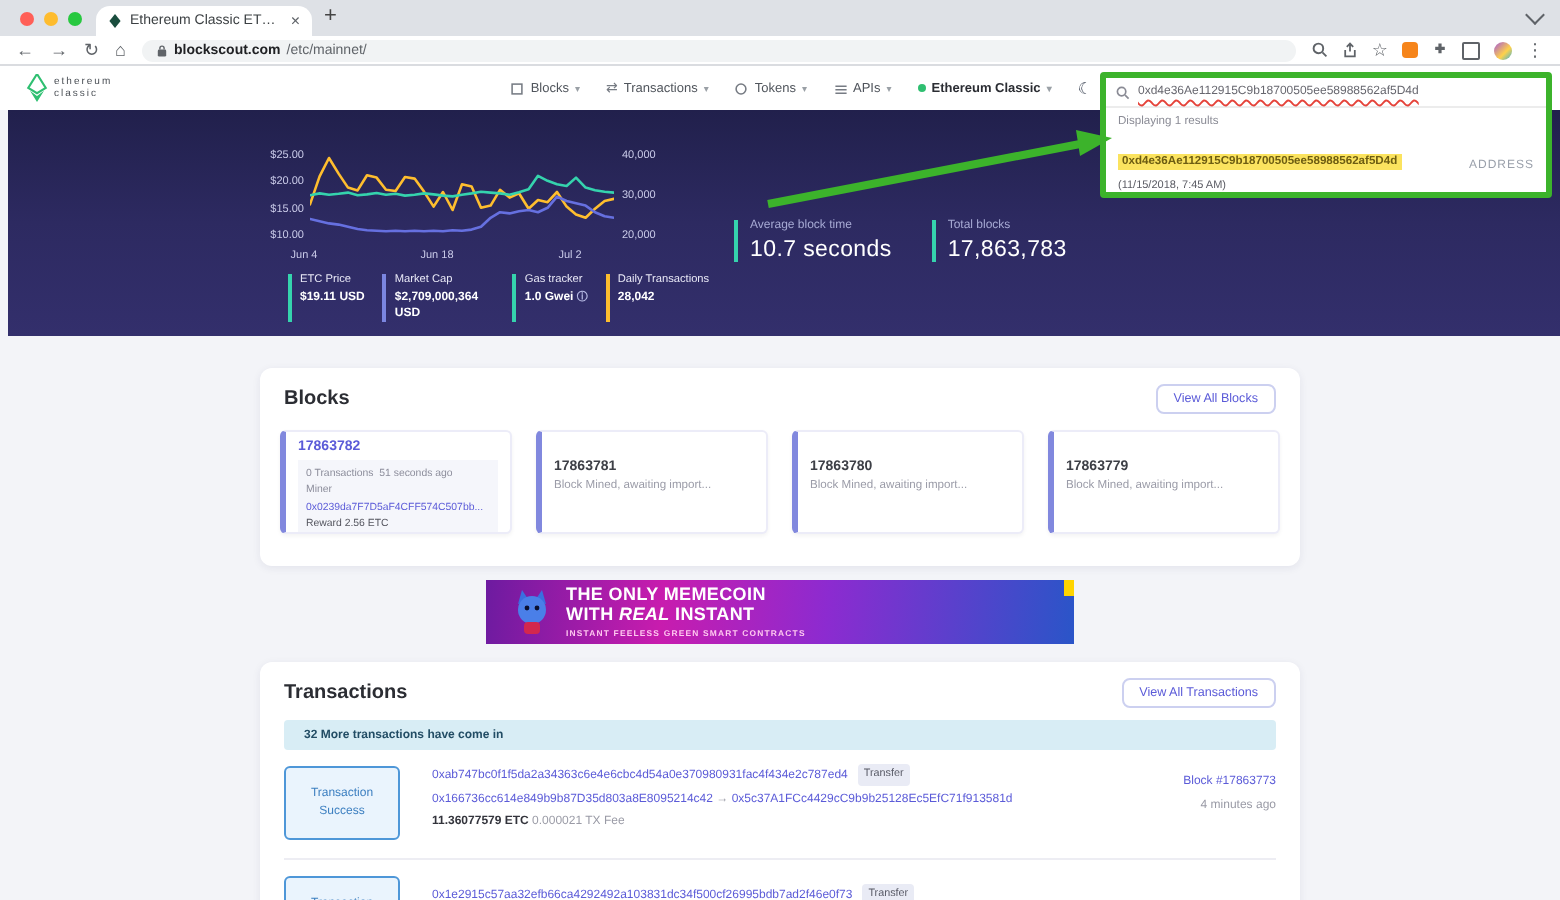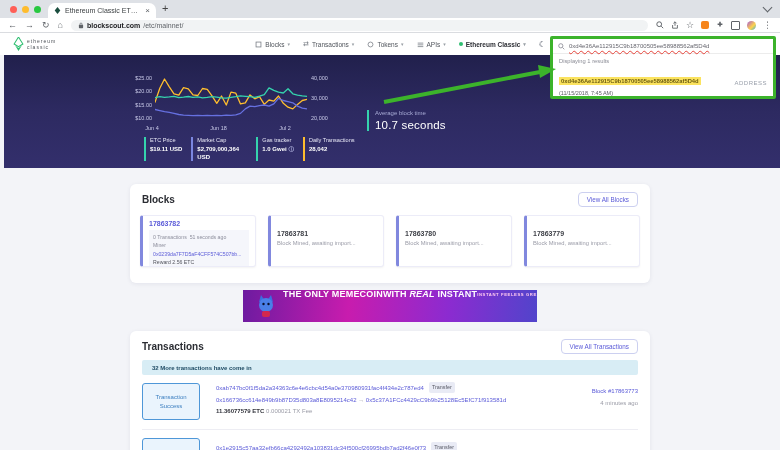--- a/index.html
+++ b/index.html
@@ -62,21 +62,21 @@
   .blk-num{font-size:7px;font-weight:bold;color:#5b5bd8;margin-bottom:3px;}
   .blk-num.pending{color:#3d3f46;margin-top:10px;}
   .tile-meta{background:#f5f6fb;padding:3px 4px;font-size:5.2px;color:#8d8e9c;line-height:1.6;}
   .tile-meta .miner{color:#5b5bd8;}
   .tile-meta .dark{color:#55565f;}
   .blk-status{font-size:5.8px;color:#9b9ca8;}
   
   .ad{position:absolute;left:243px;top:290px;width:294px;height:32px;display:flex;overflow:hidden;}
   .ad-left{width:74px;background:#0c0c14;display:flex;align-items:center;justify-content:center;gap:4px;}
   .ad-brand{color:#fff;font-size:8px;font-weight:bold;}
-  .ad-right{flex:1;position:relative;background:linear-gradient(95deg,#6d1ba0 0%,#c81cae 30%,#8c2bd0 58%,#2a55c8 100%);display:flex;flex-direction:row;justify-content:center;padding-left:40px;}
+  .ad-right{flex:1;position:relative;background:linear-gradient(95deg,#6d1ba0 0%,#c81cae 30%,#8c2bd0 58%,#2a55c8 100%);display:flex;flex-direction:column;justify-content:center;padding-left:40px;}
   .ad-h{font-size:9px;font-weight:bold;color:#fff;line-height:1.1;letter-spacing:.2px;white-space:nowrap;}
   .ad-h .em{font-style:italic;}
   .ad-tag{font-size:4.2px;color:#ffc9f0;font-weight:bold;letter-spacing:.6px;margin-top:2px;white-space:nowrap;}
   .ad-marker{position:absolute;right:0;top:0;width:5px;height:8px;background:#ffd400;}
   .ad-dog{position:absolute;left:12px;top:4px;}
   
   .tx-card{left:130px;top:331px;width:520px;height:140px;}
   .notif{margin:2px 12px 0;height:15px;background:#d8edf5;border-radius:2px;display:flex;align-items:center;padding-left:10px;font-size:6px;font-weight:bold;color:#224d65;}
   .tx-row{position:relative;margin:7px 12px 0;padding-bottom:7px;border-bottom:1px solid #ededf3;min-height:40px;}
   .tx-row.cut{border-bottom:none;}
@@ -244,20 +244,24 @@
         <div class="lab">Daily Transactions</div>
         <div class="val">28,042</div>
       </div>
     </div>
 
     <div class="hstats">
       <div class="hstat">
         <div class="lab">Average block time</div>
         <div class="val">10.7 seconds</div>
       </div>
+      <div class="hstat">
+        <div class="lab">Total blocks</div>
+        <div class="val">17,863,783</div>
+      </div>
     </div>
   </div>
 
   <div class="card blocks-card">
     <div class="card-head">
       <span class="card-title">Blocks</span>
       <span class="view-btn">View All Blocks</span>
     </div>
     <div class="tiles">
       <div class="tile">

